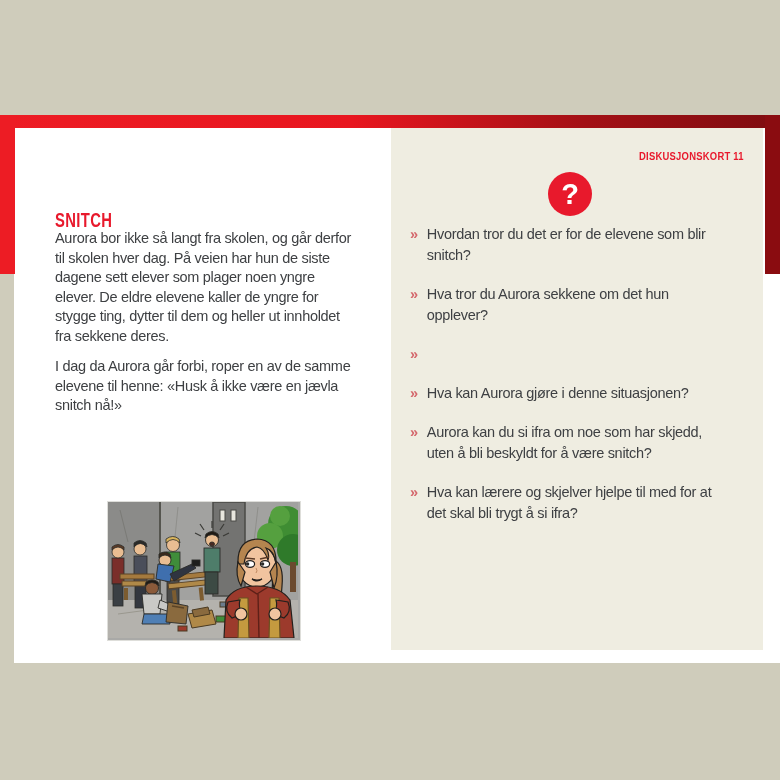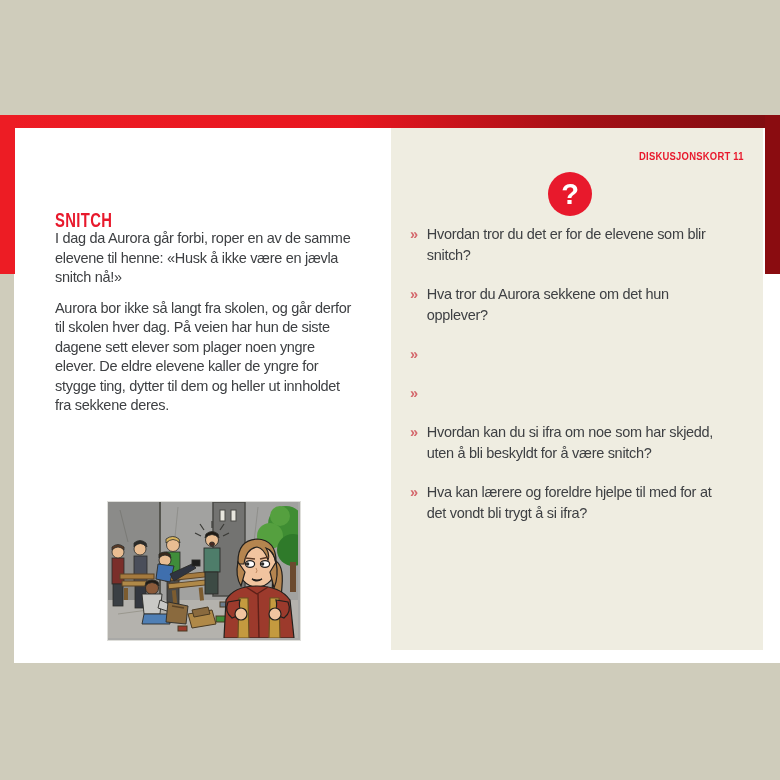--- a/index.html
+++ b/index.html
@@ -52,22 +52,22 @@
 <body>
 
 <div class="card-white"></div>
 <div class="panel-beige"></div>
 <div class="frame-top"></div>
 <div class="frame-left"></div>
 <div class="frame-right"></div>
 
 <h1 class="story-title">SNITCH</h1>
 <div class="story-text">
+  <p>Aurora bor ikke så langt fra skolen, og går derfor til skolen hver dag. På veien har hun de siste dagene sett elever som plager noen yngre elever. De eldre elevene kaller de yngre for stygge ting, dytter til dem og heller ut innholdet fra sekkene deres.</p>
   <p>I dag da Aurora går forbi, roper en av de samme elevene til henne: «Husk å ikke være en jævla snitch nå!»</p>
-  <p>Aurora bor ikke så langt fra skolen, og går derfor til skolen hver dag. På veien har hun de siste dagene sett elever som plager noen yngre elever. De eldre elevene kaller de yngre for stygge ting, dytter til dem og heller ut innholdet fra sekkene deres.</p>
 </div>
 
 <div class="illustration">
   <svg width="190" height="136" viewBox="0 0 190 136" xmlns="http://www.w3.org/2000/svg">
 
     <g>
       <rect x="0" y="0" width="190" height="136" fill="#a2a2a0"></rect>
       <rect x="0" y="0" width="52" height="100" fill="#8b8b89"></rect>
       <line x1="52" y1="0" x2="52" y2="100" stroke="#55554f" stroke-width="2"></line>
       <line x1="12" y1="8" x2="20" y2="40" stroke="#7a7a76" stroke-width="1"></line>
@@ -205,22 +205,23 @@
   </li>
   <li>
     <span class="bullet">»</span>
     <span>Hva tror du Aurora sekkene om det hun opplever?</span>
   </li>
   <li>
     <span class="bullet">»</span>
   </li>
   <li>
     <span class="bullet">»</span>
-  </li>
-  <li>
-    <span class="bullet">»</span>
-    <span>Hvordan kan du si ifra om noe som har skjedd, uten å bli beskyldt for å være snitch?</span>
-  </li>
-  <li>
-    <span class="bullet">»</span>
-    <span>Hva kan lærere og foreldre hjelpe til med for at det vondt bli trygt å si ifra?</span>
+    <span>Hva kan Aurora gjøre i denne situasjonen?</span>
+  </li>
+  <li>
+    <span class="bullet">»</span>
+    <span>Aurora kan du si ifra om noe som har skjedd, uten å bli beskyldt for å være snitch?</span>
+  </li>
+  <li>
+    <span class="bullet">»</span>
+    <span>Hva kan lærere og skjelver hjelpe til med for at det skal bli trygt å si ifra?</span>
   </li>
 </ul>
 
 </body></html>

